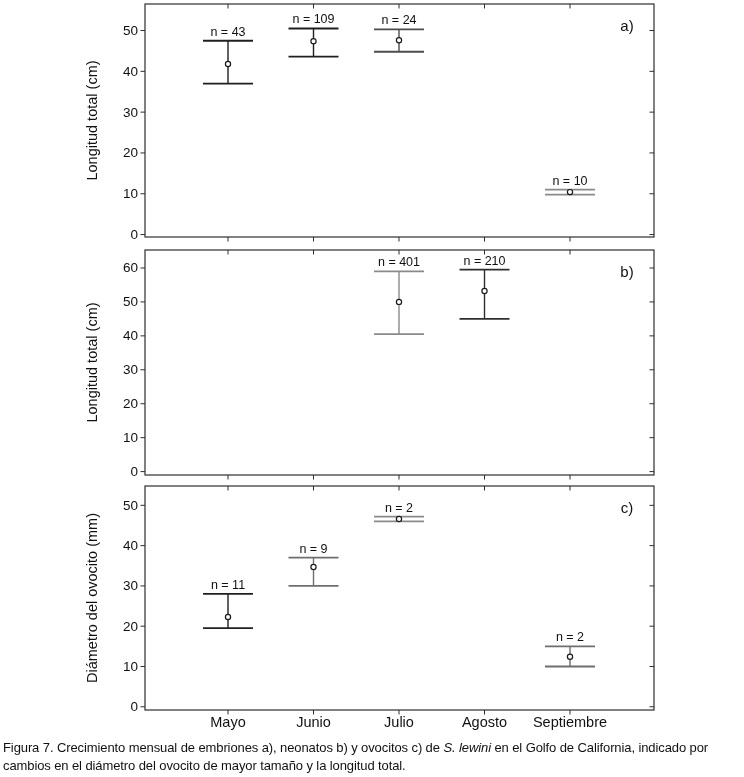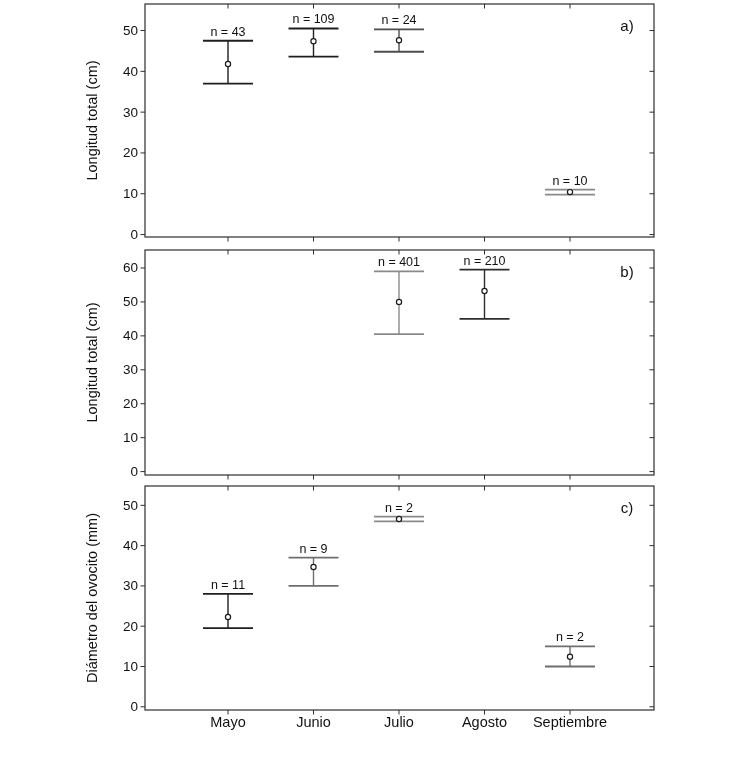--- a/index.html
+++ b/index.html
@@ -175,13 +175,14 @@
       <line x1="545" y1="646.3453237410072" x2="595" y2="646.3453237410072" stroke="#6e6e6e" stroke-width="1.8"></line>
       <line x1="545" y1="666.4892086330935" x2="595" y2="666.4892086330935" stroke="#6e6e6e" stroke-width="1.8"></line>
       <circle cx="570" cy="656.8201438848921" r="2.6" fill="#ffffff" stroke="#1a1a1a" stroke-width="1.2"></circle>
       <text x="570" y="641.3453237410072" text-anchor="middle" font-size="12.5px" fill="#111111">n = 2</text>
       <text x="228" y="727" text-anchor="middle" font-size="14.5px" fill="#111111">Mayo</text>
       <text x="313.5" y="727" text-anchor="middle" font-size="14.5px" fill="#111111">Junio</text>
       <text x="399" y="727" text-anchor="middle" font-size="14.5px" fill="#111111">Julio</text>
       <text x="484.5" y="727" text-anchor="middle" font-size="14.5px" fill="#111111">Agosto</text>
       <text x="570" y="727" text-anchor="middle" font-size="14.5px" fill="#111111">Septiembre</text>
     </svg>
+  <div class="caption"><span>Figura 7. Crecimiento mensual de embriones a), neonatos b) y ovocitos c) de </span><i>S. lewini</i><span> en el Golfo de California, indicado por cambios en el diámetro del ovocito de mayor tamaño y la longitud total.</span></div>
 </div>
 
 </body></html>

